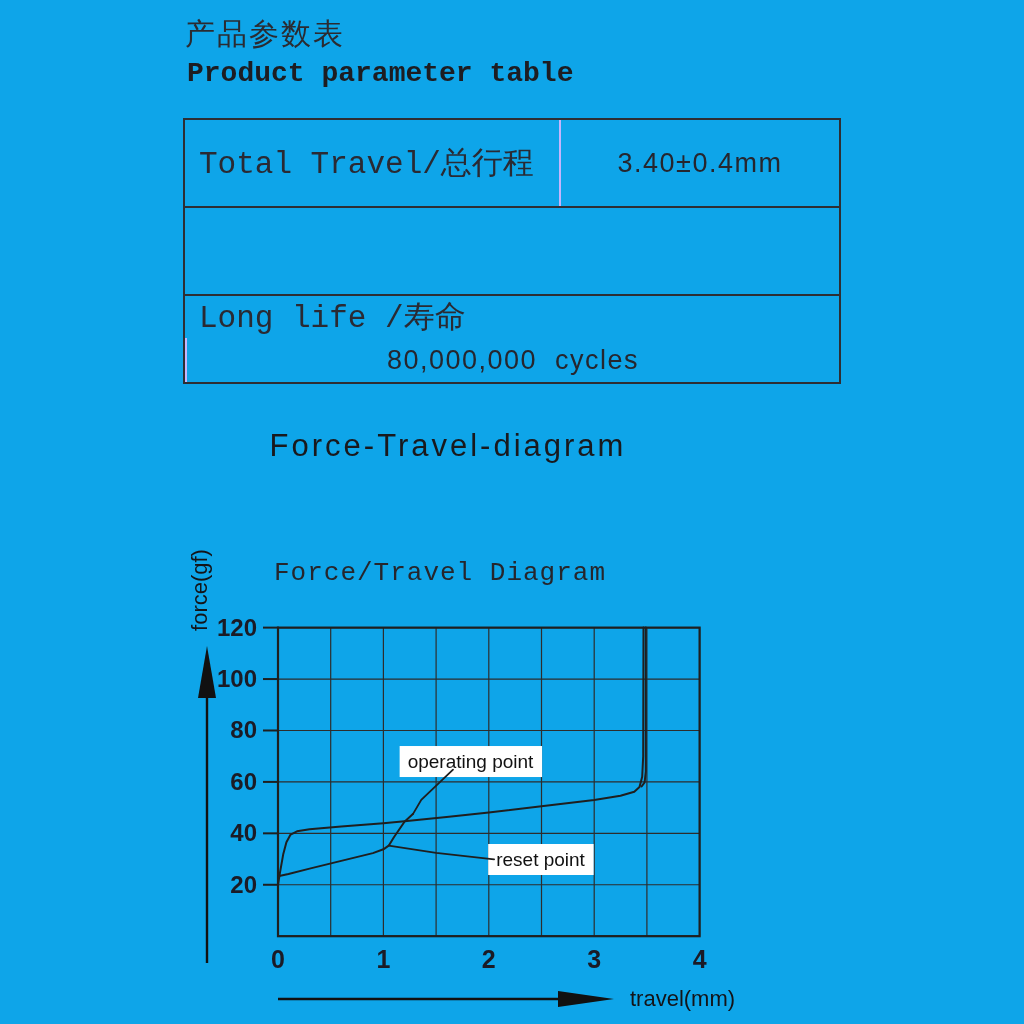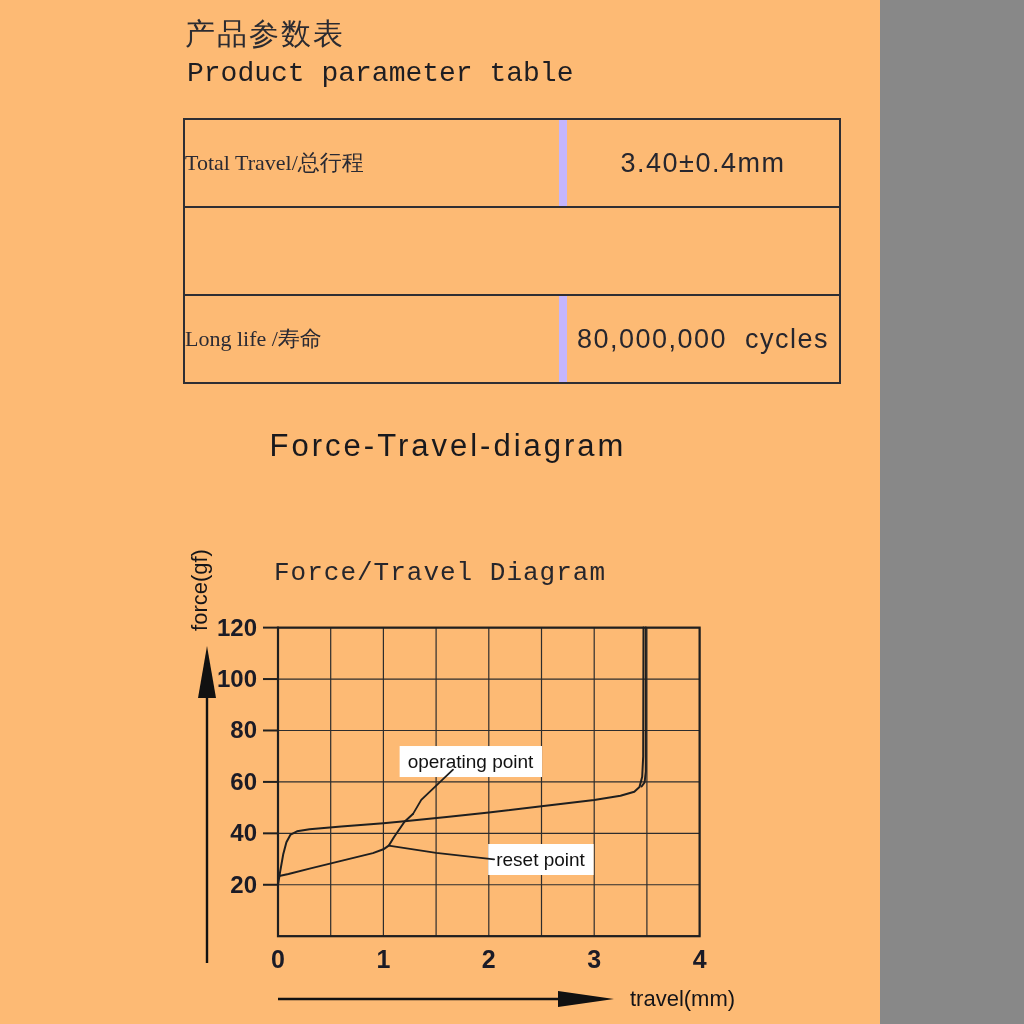--- a/index.html
+++ b/index.html
@@ -1,28 +1,28 @@
 <!DOCTYPE html>
 <html><head>
 <meta charset="utf-8">
 <style>
   html,body{margin:0;padding:0;background:#888;}
-  .page{position:relative;width:880px;height:1024px;background:#fdba74;overflow:hidden;
+  .page{position:relative;width:1024px;height:1024px;background:#0ea5e9;overflow:hidden;
         font-family:"Liberation Sans",sans-serif;color:#222;}
   .title-zh{position:absolute;left:185px;top:14px;font-size:30px;letter-spacing:2px;
             color:#2b2b31;font-family:"Liberation Serif",serif;}
-  .title-en{position:absolute;left:187px;top:58px;font-size:28px;font-weight:400;
+  .title-en{position:absolute;left:187px;top:58px;font-size:28px;font-weight:700;
             font-family:"Liberation Mono",monospace;color:#1d1d22;letter-spacing:0px;}
   .ptable{position:absolute;left:183px;top:118px;width:658px;height:266px;
           border:2px solid #2e2e33;box-sizing:border-box;display:flex;flex-direction:column;}
   .prow{flex:1;display:flex;border-bottom:2px solid #2e2e33;}
-  .prow:last-child{border-bottom:none;}
-  .plabel{width:374px;display:flex;align-items:center;box-sizing:border-box;
-          font-family:Liberation Serif, serif;font-size:22px;color:#2a2a33;white-space:pre;}
-  .pvalue{flex:1;border-left:8px solid #c4b5fd;display:flex;align-items:center;justify-content:center;
+  .prow:last-child{border-bottom:none;flex-direction:column;}
+  .plabel{width:374px;display:flex;align-items:center;padding-left:14px;box-sizing:border-box;
+          font-family:Liberation Mono, monospace;font-size:31px;color:#2a2a33;white-space:pre;}
+  .pvalue{flex:1;border-left:2px solid #c4b5fd;display:flex;align-items:center;justify-content:center;
           font-size:27px;letter-spacing:1.5px;color:#26262e;white-space:pre;}
   .dia-head{position:absolute;left:180px;top:428px;width:536px;text-align:center;}
   .dia-en{font-size:31px;letter-spacing:3px;color:#19191d;font-weight:400;}
   .dia-zh{margin-top:4px;font-size:36px;font-weight:700;color:#121215;letter-spacing:1px;}
   svg#chart{position:absolute;left:0;top:0;}
   .grid{stroke:#2d2d2d;stroke-width:1.2;}
   .border{fill:none;stroke:#1f1f1f;stroke-width:2.2;}
   .tickline{stroke:#1f1f1f;stroke-width:2;}
   .ytick{font-family:"Liberation Sans",sans-serif;font-size:24px;font-weight:700;fill:#1b1b26;}
   .xtick{font-family:"Liberation Sans",sans-serif;font-size:25px;font-weight:700;fill:#1b1b26;}

